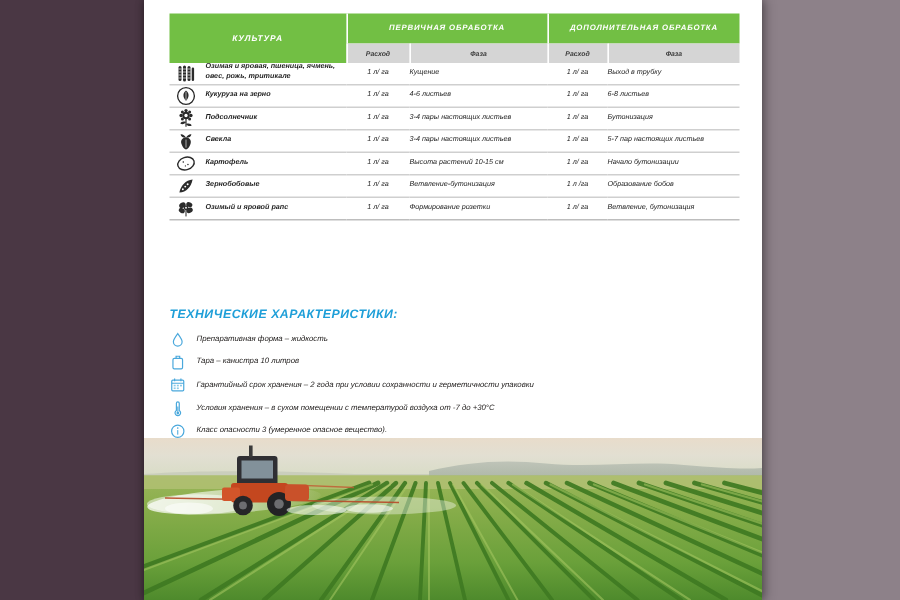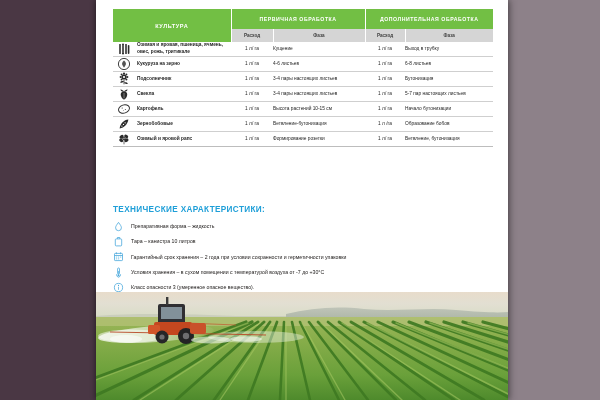--- a/index.html
+++ b/index.html
@@ -35,20 +35,21 @@
   
   #page {
     position: absolute;
     left: 96px;
     top: 0;
     width: 412px;
     height: 400px;
     background: #ffffff;
     overflow: hidden;
     box-shadow: 2px 0 7px rgba(0,0,0,0.35), -1px 0 5px rgba(0,0,0,0.30);
+    font-style: italic;
   }
 
   
   #crop-table {
     position: absolute;
     left: 17px;
     top: 9px;
     width: 380px;
     border-collapse: collapse;
     table-layout: fixed;

